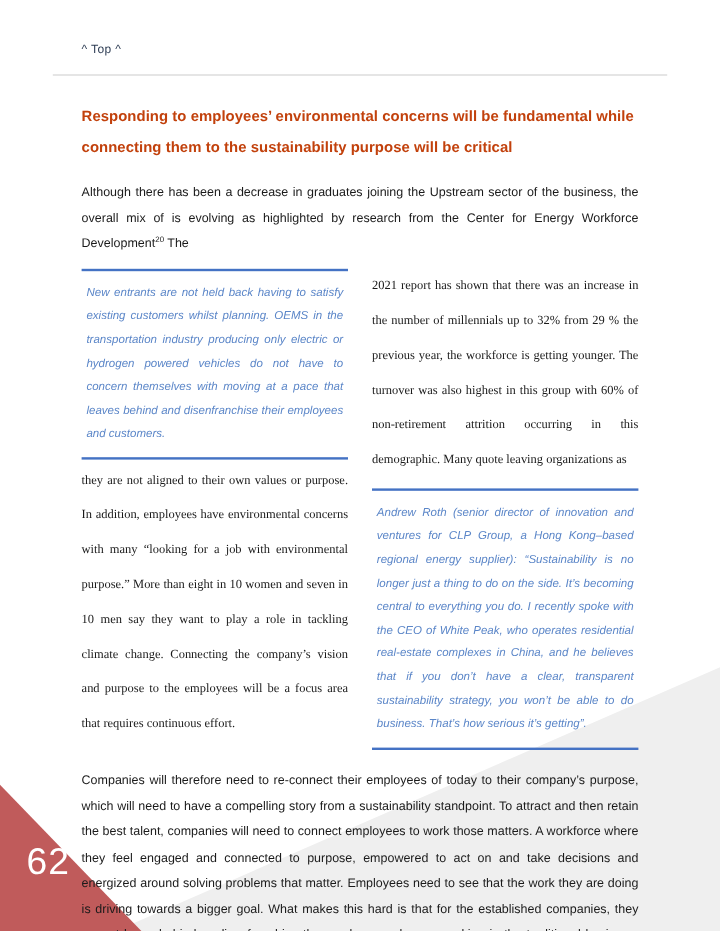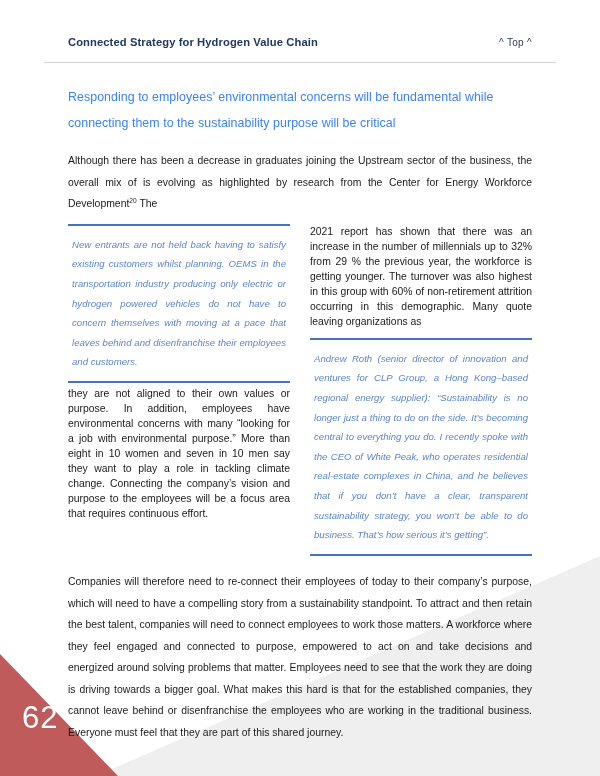--- a/index.html
+++ b/index.html
@@ -64,24 +64,24 @@
   
   .content {
     position: absolute;
     left: 68px;
     top: 84px;
     width: 464px;
     z-index: 2;
   }
 
   .section-heading {
-    color: #3b82f6;
+    color: #c2410c;
     font-size: 12.4px;
     line-height: 26px;
-    font-weight: 400;
+    font-weight: 700;
     margin: 0 0 14px 0;
     letter-spacing: 0.05px;
   }
 
   .body-para {
     font-size: 10.4px;
     line-height: 21.5px;
     color: #1a1a1a;
     text-align: justify;
     margin: 0;
@@ -117,24 +117,25 @@
     color: #5B86C8;
     text-align: justify;
     letter-spacing: 0.01px;
     margin: 4px;
   }
   .quote-block .rule-blue:first-child { margin-bottom: 9px; }
   .quote-block .rule-blue:last-child { margin-top: 9px; }
 
   .col-para {
     font-size: 10.4px;
-    line-height: 15px;
+    line-height: 29px;
     color: #1a1a1a;
     text-align: justify;
     margin: 0;
+    font-family: Liberation Serif, serif;
   }
 
   .spacer-left { height: 3px; }
 
   .closing-para {
     margin-top: 15px;
   }
 
   
   .page-number {
@@ -151,21 +152,20 @@
 </style>
 </head>
 <body>
 
 <svg class="corner-shapes" viewBox="0 0 600 776" width="600" height="776" preserveAspectRatio="none">
   <polygon points="600,556 600,776 96,776" fill="#EFEFEF"></polygon>
   <polygon points="0,654 118,776 0,776" fill="#C05B5B"></polygon>
 </svg>
 
 <div class="page-header">
-  <div class="header-title">Connected Strategy for Hydrogen Value Chain</div>
   <div class="header-top-link">^ Top ^</div>
 </div>
 <div class="header-rule"></div>
 
 <div class="content">
 
   <h2 class="section-heading">Responding to employees’ environmental concerns will be fundamental while connecting them to the sustainability purpose will be critical</h2>
 
   <p class="body-para"><span>Although there has been a decrease in graduates joining the Upstream sector of the business, the overall mix of is evolving as highlighted by research from the Center for Energy Workforce Development</span><sup>20</sup><span> The</span></p>
 

